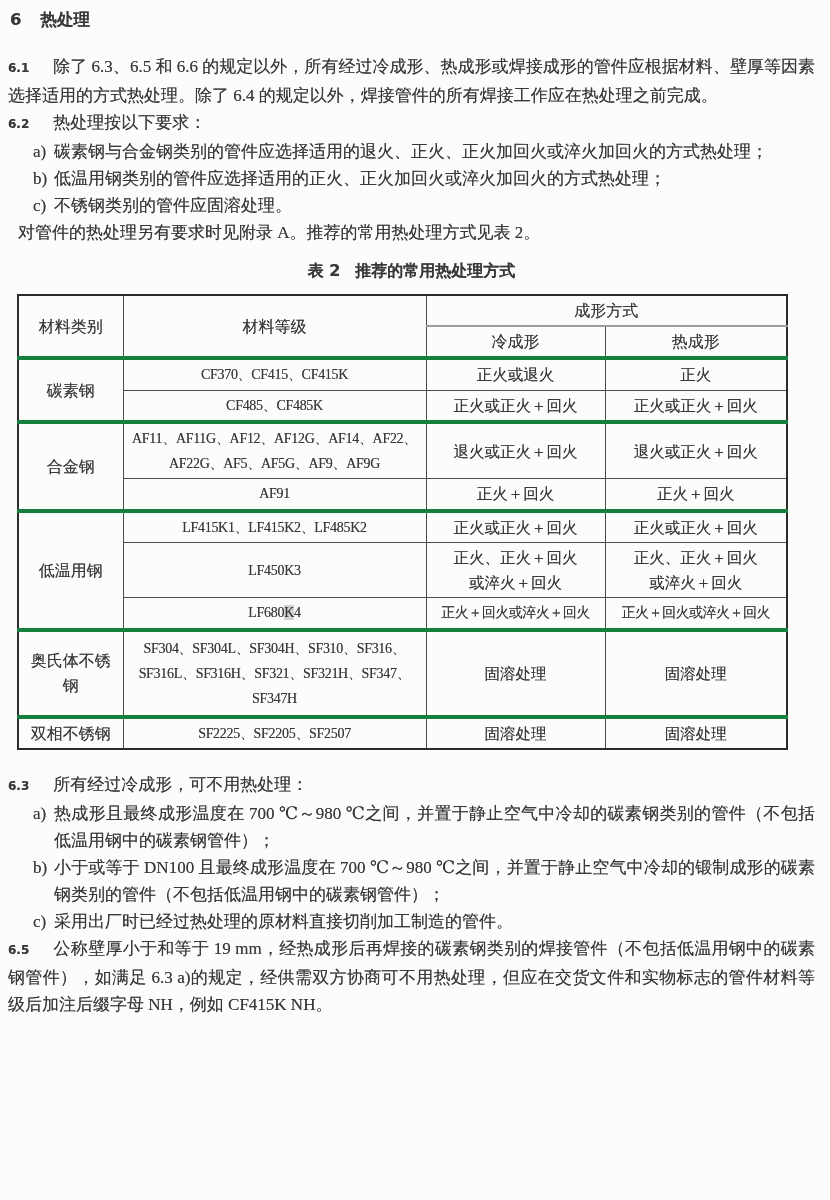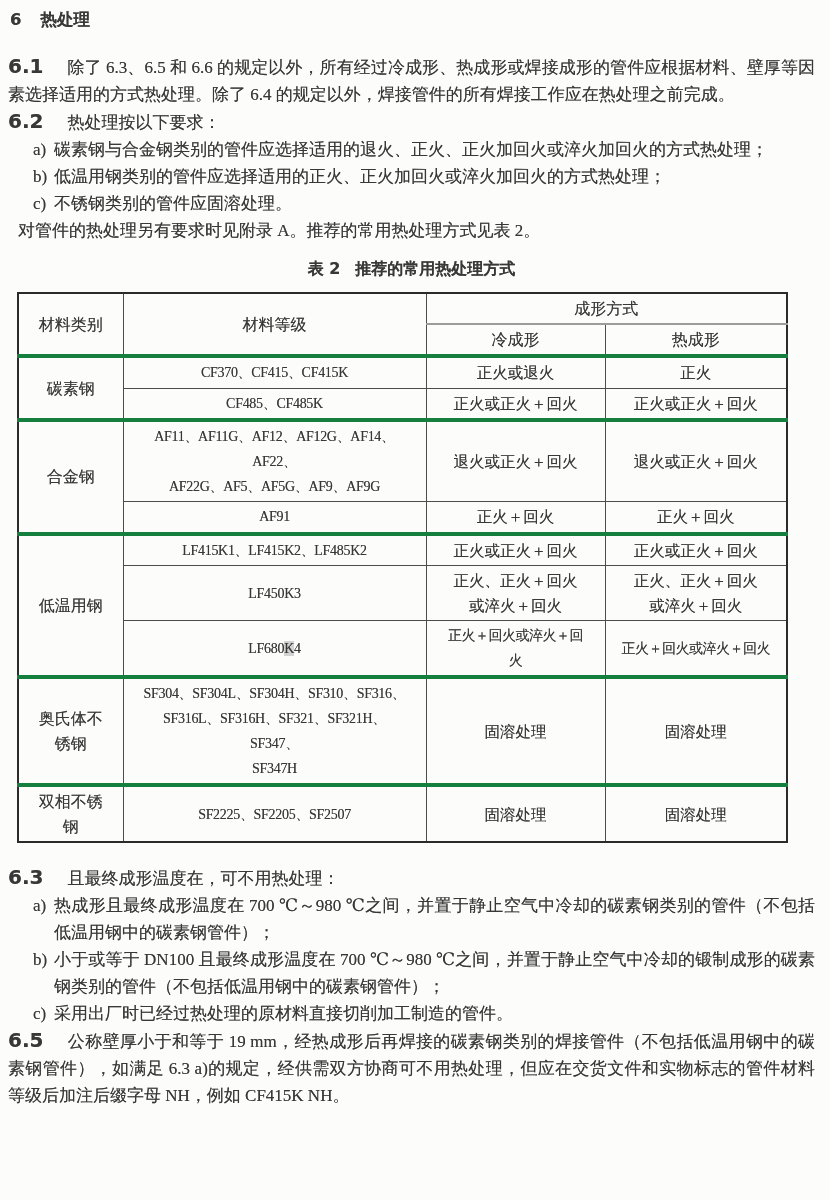--- a/index.html
+++ b/index.html
@@ -17,21 +17,21 @@
   }
   .h1 {
     font-family:"DejaVu Sans","Liberation Sans",sans-serif;
     font-weight:bold; font-size:16.5px; line-height:24px;
     margin:0 0 21px 2px;
   }
   .h1 .hnum { margin-right:19px; }
   .para { text-align:justify; line-height:27px; margin:0; }
   .num {
     font-family:"DejaVu Sans","Liberation Sans",sans-serif;
-    font-weight:bold; font-size:20px;
+    font-weight:bold; font-size:12px;
     margin-right:24px;
   }
   .li { display:flex; padding-left:25px; line-height:27px; }
   .li .marker { flex:0 0 21px; }
   .li .litxt { flex:1; text-align:justify; }
   .note { padding-left:10px; line-height:27px; text-align:justify; }
   .caption {
     text-align:center;
     font-family:"DejaVu Sans","Liberation Sans",sans-serif;
     font-weight:bold; font-size:16px; line-height:22px;
@@ -40,21 +40,21 @@
   .caption .cap-label { margin-right:15px; }
   table.tbl {
     border-collapse:collapse; table-layout:fixed;
     margin-left:9px; width:769px;
     font-size:16px;
   }
   .tbl th, .tbl td {
     border:1px solid #4c4c4c;
     text-align:center; vertical-align:middle;
     font-weight:normal;
-    padding:2px 16px;
+    padding:2px 4px;
     line-height:25px;
     overflow:hidden;
   }
   .tbl { border:2px solid #2b2b2b; }
   .tbl tr.gsep > th, .tbl tr.gsep > td { border-top:4px solid #15803d;margin-top:40px; }
   .tbl th.forming { border-bottom:2px solid #9c9c9c; }
   tr.rh1 { height:31px; } tr.rh2 { height:32px; }
   tr.r  { height:32px; } tr.tall { height:55px; }
   tr.xtall { height:87px;border-radius:31px; } tr.rlast { height:31px; }
   .pre { white-space:pre-line; }
@@ -175,21 +175,21 @@
         <td class="grade">SF2225、SF2205、SF2507</td>
         <td class="treat">固溶处理</td>
         <td class="treat">固溶处理</td>
       </tr>
     </tbody>
   </table>
 
   <div class="gap20"></div>
 
   <div class="para">
-    <span class="num">6.3</span><span>且最终成形温度在，可不用热处理：</span>
+    <span class="num">6.3</span><span>所有经过冷成形，可不用热处理：</span>
   </div>
   <div class="li">
     <span class="marker">a)</span>
     <span class="litxt">热成形且最终成形温度在 700 ℃～980 ℃之间，并置于静止空气中冷却的碳素钢类别的管件（不包括低温用钢中的碳素钢管件）；</span>
   </div>
   <div class="li">
     <span class="marker">b)</span>
     <span class="litxt">小于或等于 DN100 且最终成形温度在 700 ℃～980 ℃之间，并置于静止空气中冷却的锻制成形的碳素钢类别的管件（不包括低温用钢中的碳素钢管件）；</span>
   </div>
   <div class="li">

